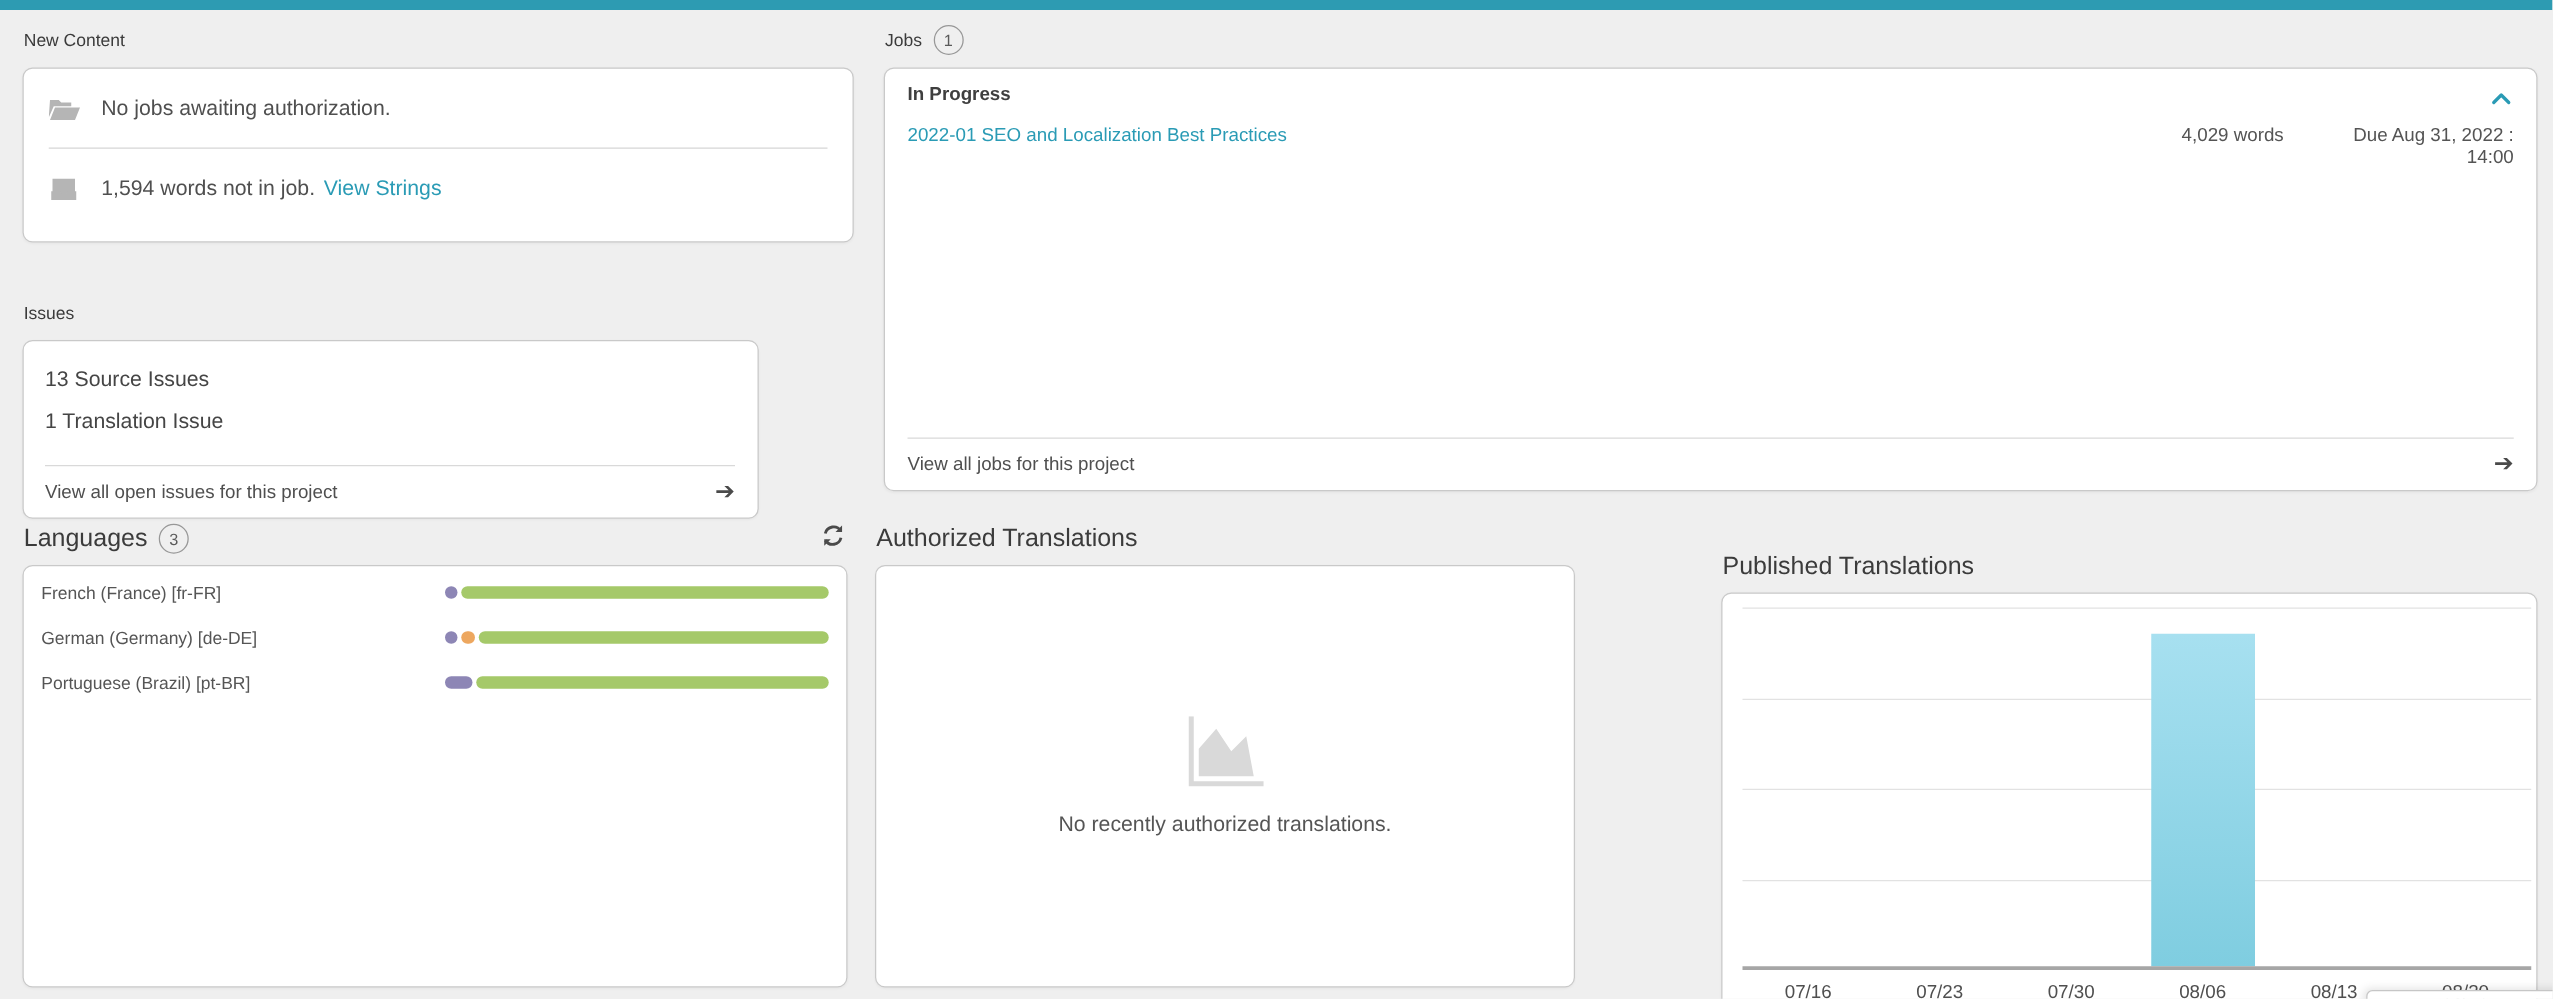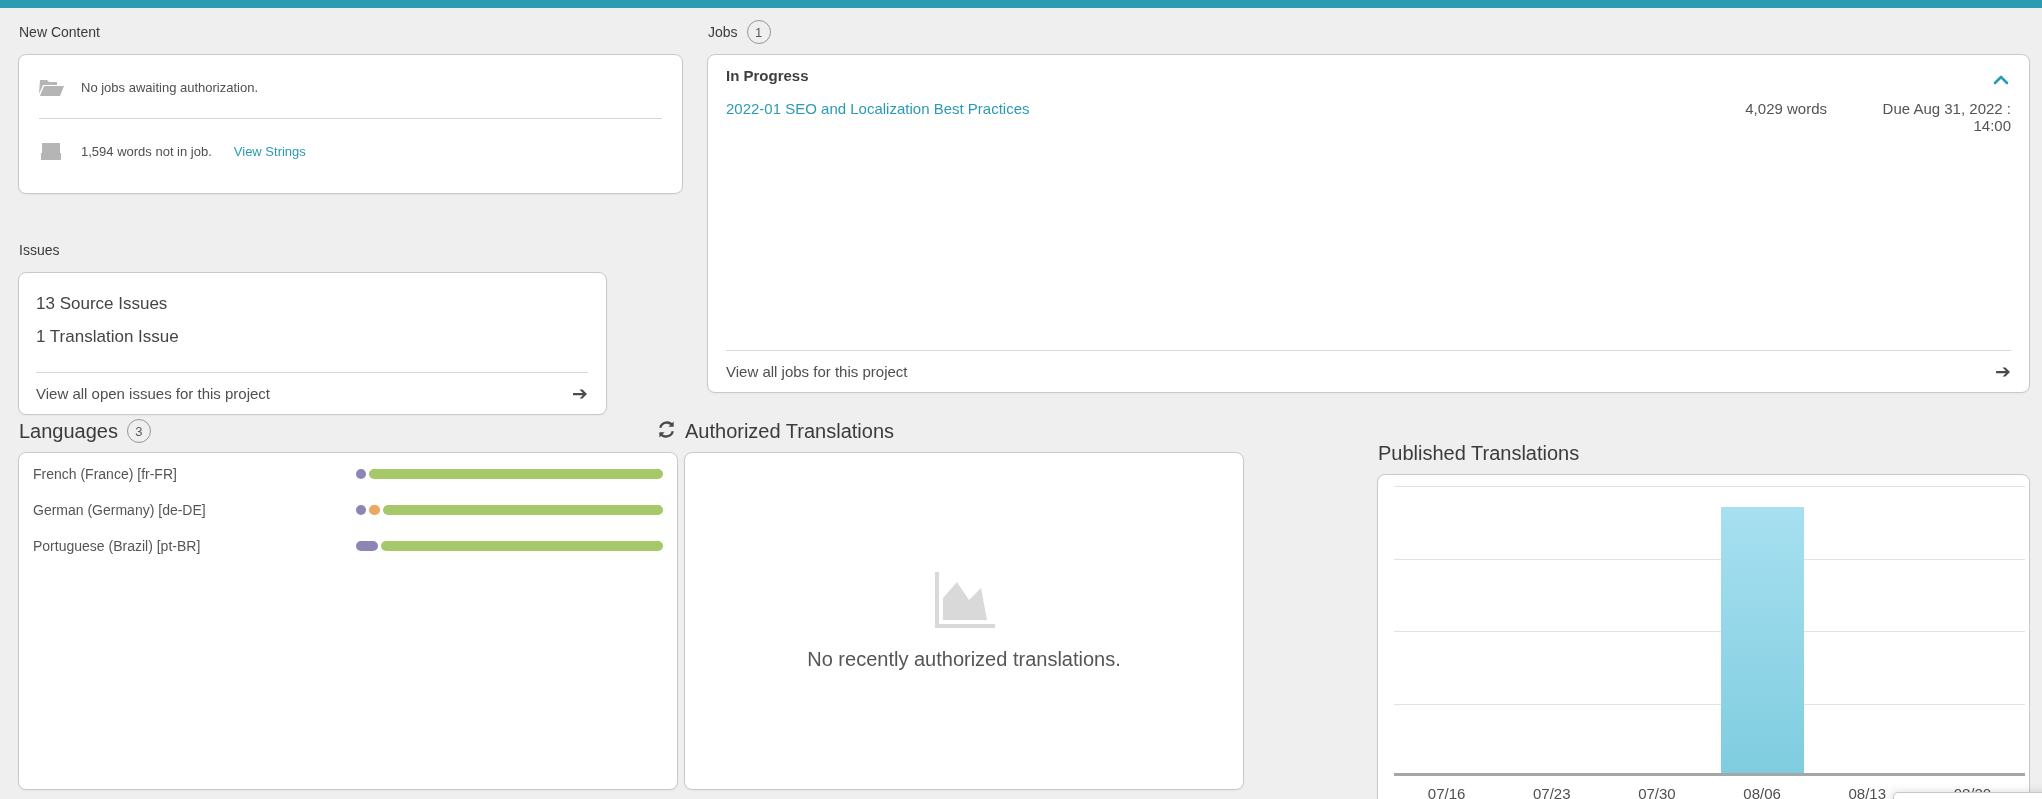--- a/index.html
+++ b/index.html
@@ -30,21 +30,21 @@
     background:#fff; border:1px solid #c9c9c9; border-radius:8px;
     margin-top:11px; position:relative;
     box-shadow:0 1px 2px rgba(0,0,0,0.04);
   }
   .link { color:var(--link); text-decoration:none; cursor:pointer; }
   .divider { border-top:1px solid #d6d6d6; }
 
   
   #new-content { left:18px; top:8px; width:665px; }
   #new-content .card { height:140px; padding:0 20px; }
-  .nc-row { display:flex; align-items:center; height:52px; margin-top:6px; font-size:13px; color:#4f4f4f; }
+  .nc-row { display:flex; align-items:center; height:52px; margin-top:6px; font-size:17px; color:#4f4f4f; }
   .nc-row .icn { width:26px; height:22px; margin-right:16px; flex:none; display:flex; align-items:center; }
   #new-content .divider { margin:5px 0 2px 0; }
 
   
   #issues { left:18px; top:226px; width:589px; }
   #issues .card { height:143px; padding:14px 18px 0 17px; }
   .issue-line { font-size:17px; color:#454545; line-height:33px; }
 
   .card-footer {
     position:absolute; left:17px; right:18px; bottom:0; height:42px;
@@ -59,42 +59,42 @@
   #jobs .card { height:339px; padding:12px 18px 0 18px; }
   .jobs-group { font-size:15px; font-weight:700; color:#3f3f3f; }
   .chev { position:absolute; top:16px; right:20px; cursor:pointer; }
   .job-row { display:flex; align-items:baseline; margin-top:16px; font-size:15px; }
   .job-name { flex:1; }
   .job-words { color:#545454; margin-right:34px; }
   .job-due { color:#545454; width:150px; text-align:right; }
 
   
   #languages { left:18px; top:413px; width:660px; }
-  #authorized { left:684px; top:413px; width:560px;text-align:right; }
+  #authorized { left:700px; top:413px; width:560px;text-align:right; }
   #published { left:1377px; top:413px; width:653px;margin-top:22px; }
   #languages .sec-head, #authorized .sec-head, #published .sec-head { margin-top:8px; height:20px; }
   #languages h2, #authorized h2, #published h2 { font-size:20px; line-height:20px; }
   #languages .card, #authorized .card, #published .card { height:338px; }
 
   #languages .sec-head { position:relative; }
   .refresh { margin-left:auto; margin-right:2px; cursor:pointer; }
 
   #languages .card { padding:3px 14px 0 14px; }
   .lang-row { display:flex; align-items:center; height:36px; cursor:pointer; }
   .lang-label { flex:1; font-size:14px; color:#555; }
   .segbar { width:307px; display:flex; gap:3px; align-items:center; }
   .seg { height:10px; border-radius:5px; flex:none; }
   .seg.purple { background:var(--p); }
   .seg.orange { background:var(--o); }
   .seg.green  { background:var(--g); }
 
   
   #authorized .card { display:flex; flex-direction:column; align-items:center; justify-content:center; }
   .empty-ico { margin-bottom:14px; }
-  .empty-txt { font-size:20px; color:#555; }
+  .empty-txt { font-size:17px; color:#555; }
 
   
   .chart { position:relative; margin:11px 4px 0 16px; height:290px; }
   .gridline { position:absolute; left:0; right:0; height:1px; background:#e2e2e2; }
   .x-axis { position:absolute; left:0; right:0; bottom:0; height:3px; background:#a6a6a6; }
   .chart-bar {
     position:absolute; bottom:3px;
     background:linear-gradient(to bottom, var(--bar-top), var(--bar-bot));
   }
   .chart-labels { display:flex; margin:9px 4px 0 16px; }
@@ -128,21 +128,21 @@
     </div>
     <div class="divider"></div>
     <div class="nc-row">
       <span class="icn">
         <svg width="24" height="20" viewBox="0 0 24 20">
             <path fill="#b5b5b5" d="M3 2 h18 v11 h-6 l-2 3 h-2 l-2 -3 h-6 z M3 13 v5 h18 v-5 h-5 l-2 3 h-4 l-2 -3 z" fill-rule="evenodd"></path>
             <path fill="#b5b5b5" d="M2 12 h7 l2 3 h2 l2-3 h7 v7 h-20 z"></path>
           </svg>
       </span>
       <span>1,594 words not in job.</span>
-      <a class="link" style="margin-left:22px">View Strings</a>
+      <a class="link" style="margin-left:7px">View Strings</a>
     </div>
   </div>
 </section>
 
 <section class="section" id="issues">
   <div class="sec-head">
     <h2>Issues</h2>
   </div>
   <div class="card">
     <div class="issue-line">13 Source Issues</div>

